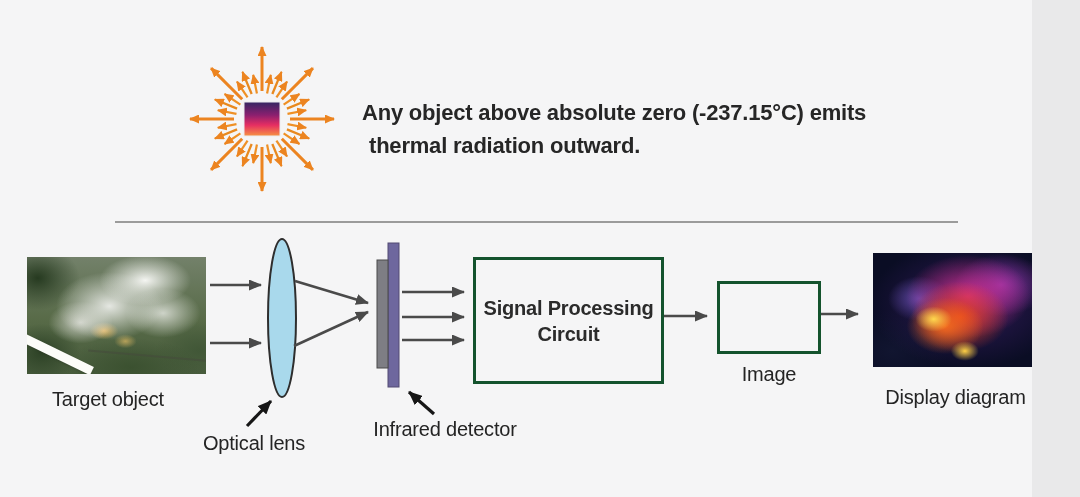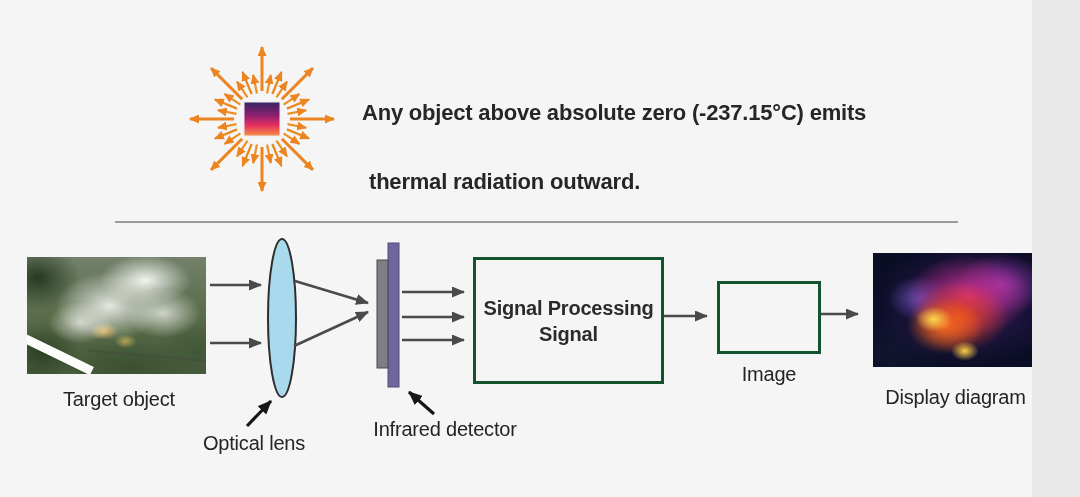--- a/index.html
+++ b/index.html
@@ -6,21 +6,21 @@
   #stage{
     position:relative;width:1032px;height:497px;overflow:hidden;
     background:#f5f5f6;
     font-family:"Liberation Sans","DejaVu Sans",sans-serif;
     color:#2b2b2b;
   }
   .abs{position:absolute;}
 
   
   .heading{left:362px;top:96px;font-size:22px;font-weight:700;line-height:33px;letter-spacing:-0.2px;color:#262626;}
-  .heading .l2{padding-left:7px;margin-top:36px;}
+  .heading .l2{padding-left:7px;}
 
   
   .rad-icon{left:172px;top:29px;}
 
   
   .divider{left:115px;top:221px;width:843px;height:2px;background:#9b9b9b;}
 
   
   .overlay{left:0;top:0;pointer-events:none;}
   .cl{stroke:#4a4a4a;stroke-width:2.6;fill:none;}
@@ -64,21 +64,21 @@
 
   
   .box{border:3px solid #14532d;box-sizing:border-box;display:flex;flex-direction:column;
        align-items:center;justify-content:center;text-align:center;background:transparent;}
   .box .bl{font-size:20px;font-weight:700;line-height:26px;letter-spacing:-0.2px;white-space:nowrap;color:#2b2b2b;}
   .signal-box{left:473px;top:257px;width:191px;height:127px;}
   .image-box{left:717px;top:281px;width:104px;height:73px;}
 
   
   .lbl{font-size:20px;font-weight:400;letter-spacing:-0.2px;text-align:center;line-height:25px;color:#242424;}
-  .target-lbl{left:19px;top:387px;width:200px;}
+  .target-lbl{left:8px;top:387px;width:200px;}
   .lens-lbl{left:179px;top:431px;width:150px;}
   .det-lbl{left:350px;top:417px;width:190px;}
   .img-lbl{left:705px;top:362px;width:128px;}
   .disp-lbl{left:858px;top:385px;width:195px;}
 </style>
 </head>
 <body>
 
 <div id="stage">
 
@@ -149,21 +149,21 @@
 
   <div class="abs photo">
     <div class="skid"></div>
     <div class="skid-line"></div>
   </div>
 
   <div class="abs thermal"></div>
 
   <div class="abs box signal-box">
     <div class="bl">Signal Processing</div>
-    <div class="bl">Signal</div>
+    <div class="bl">Circuit</div>
   </div>
   <div class="abs box image-box"></div>
 
   <div class="abs lbl target-lbl">Target object</div>
   <div class="abs lbl det-lbl">Infrared detector</div>
   <div class="abs lbl lens-lbl">Optical lens</div>
   <div class="abs lbl img-lbl">
     <div>Image</div>
   </div>
   <div class="abs lbl disp-lbl">Display diagram</div>

